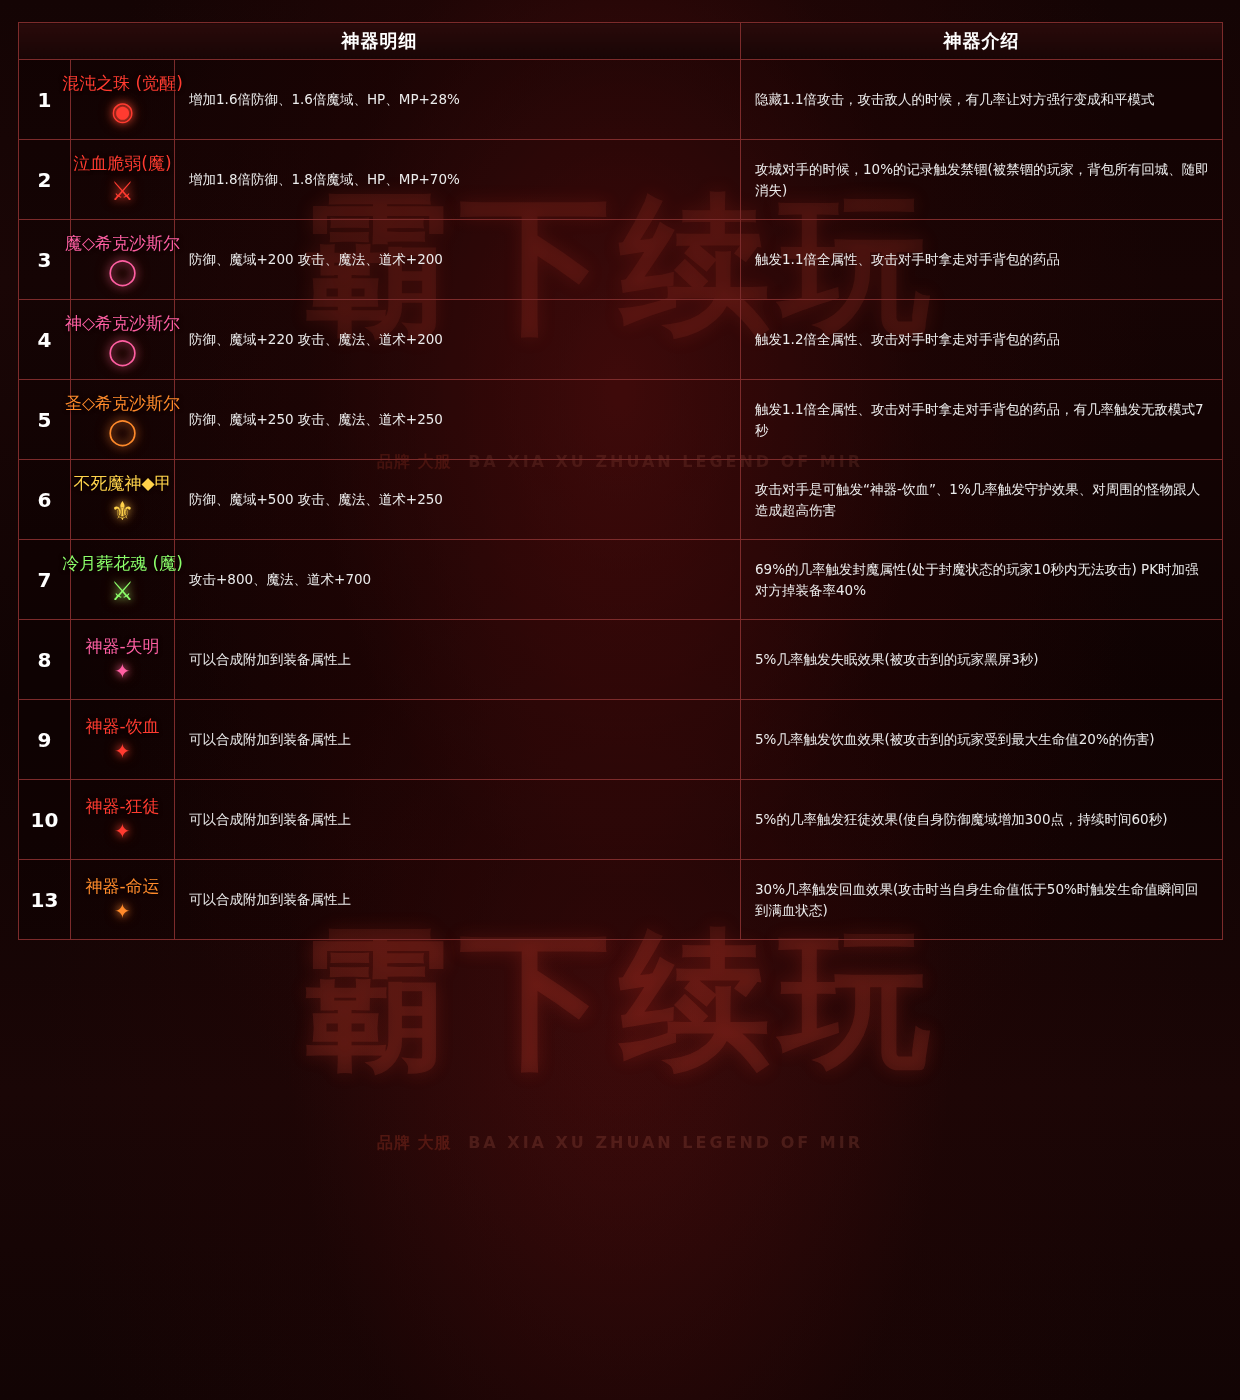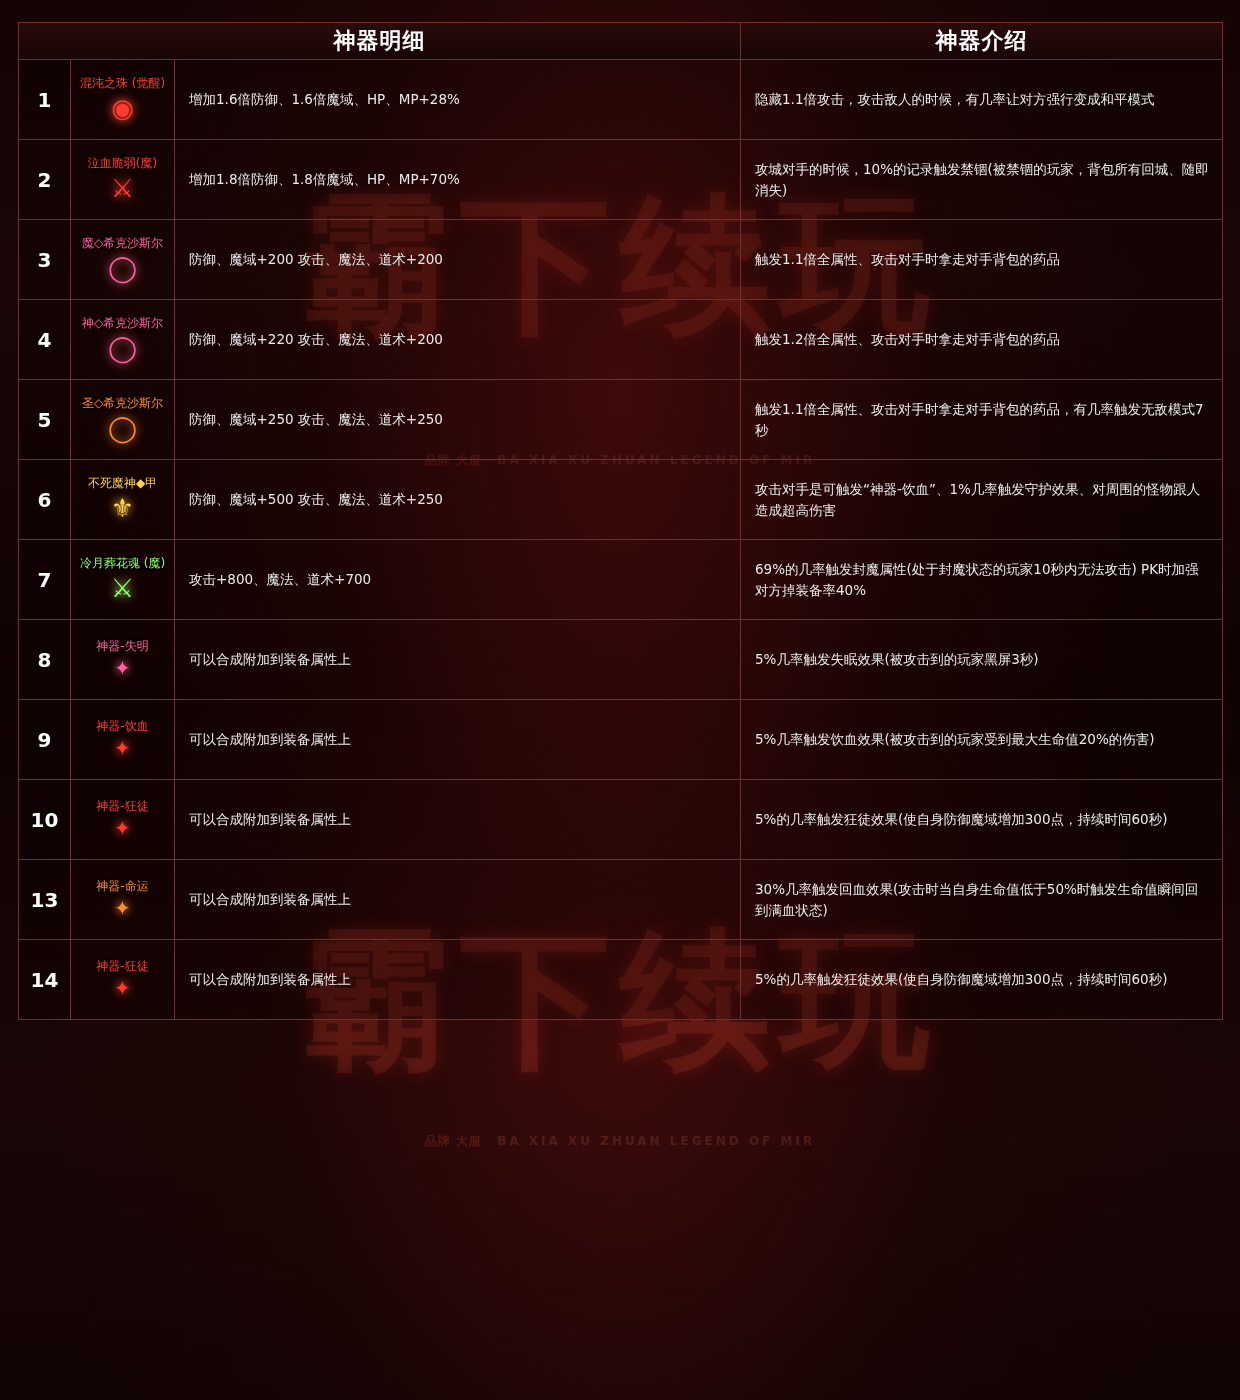--- a/index.html
+++ b/index.html
@@ -44,21 +44,21 @@
   .wm-main-1 { top: 190px; font-size: 150px; line-height: 1; }
   .wm-main-2 { top: 925px; font-size: 150px; line-height: 1; }
   .wm-sub {
     position: absolute;
     left: 0;
     width: 100%;
     text-align: center;
     pointer-events: none;
     user-select: none;
     color: rgba(255, 120, 90, 0.16);
-    font-size: 12px;
+    font-size: 16px;
     letter-spacing: 3px;
     font-weight: bold;
   }
   .wm-sub-1 { top: 452px; }
   .wm-sub-2 { top: 1133px; }
   .wm-sub .cn { color: rgba(255, 90, 60, 0.20); margin-right: 8px; letter-spacing: 1px;}
   .wm-sub .en { color: rgba(255, 150, 120, 0.15); }
 
   
   table.artifact-table {
@@ -69,21 +69,21 @@
     background: transparent;
     table-layout: fixed;
   }
   table.artifact-table th,
   table.artifact-table td {
     border: 1px solid #7c2b2b;
     vertical-align: middle;
   }
   thead th {
     height: 34px;
-    font-size: 22px;
+    font-size: 18px;
     font-weight: bold;
     color: #ffffff;
     background: linear-gradient(180deg, #2a0a0a 0%, #180505 100%);
     text-align: center;
     letter-spacing: 1px;
   }
   .col-idx   { width: 52px; }
   .col-icon  { width: 104px; }
   .col-detail{ width: 566px; }
   .col-intro { width: 482px; }
@@ -113,21 +113,21 @@
 
   
   .item {
     display: flex;
     flex-direction: column;
     align-items: center;
     justify-content: center;
     height: 100%;
   }
   .item-name {
-    font-size: 12px;
+    font-size: 17px;
     line-height: 1.2;
     white-space: nowrap;
     margin-bottom: 2px;
     text-shadow: 0 0 4px rgba(0,0,0,0.9);
   }
   .glyph {
     font-size: 26px;
     line-height: 30px;
     text-shadow: 0 0 8px currentColor, 0 0 14px rgba(255,120,60,0.5);
   }
@@ -285,27 +285,16 @@
           <td class="idx">13</td>
           <td class="icon-cell">
             <div class="item">
               <div class="item-name c-orange">神器-命运</div>
               <div class="glyph small c-orange">✦</div>
             </div>
           </td>
           <td class="detail">可以合成附加到装备属性上</td>
           <td class="intro">30%几率触发回血效果(攻击时当自身生命值低于50%时触发生命值瞬间回到满血状态)</td>
         </tr>
-        <tr>
-          <td class="idx">14</td>
-          <td class="icon-cell">
-            <div class="item">
-              <div class="item-name c-red">神器-狂徒</div>
-              <div class="glyph small c-red">✦</div>
-            </div>
-          </td>
-          <td class="detail">可以合成附加到装备属性上</td>
-          <td class="intro">5%的几率触发狂徒效果(使自身防御魔域增加300点，持续时间60秒)</td>
-        </tr>
       </tbody>
   </table>
 
 </div>
 
 </body></html>

